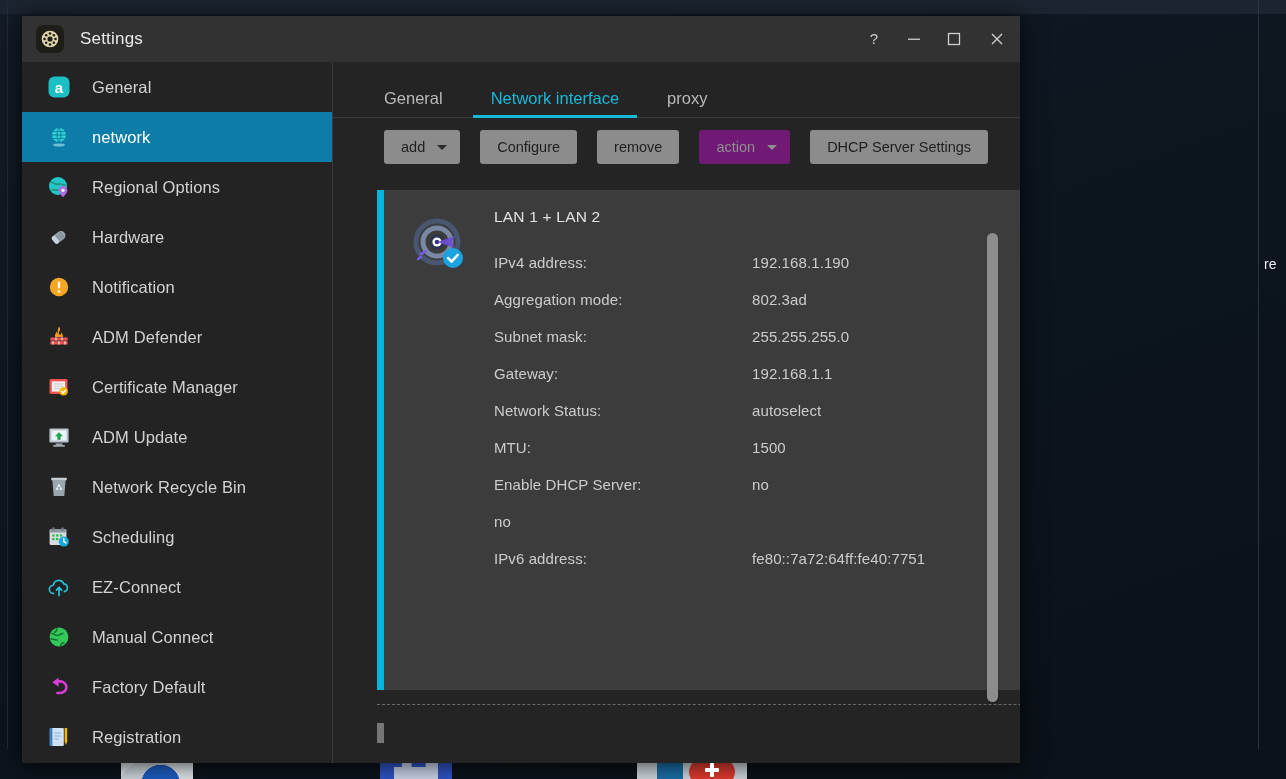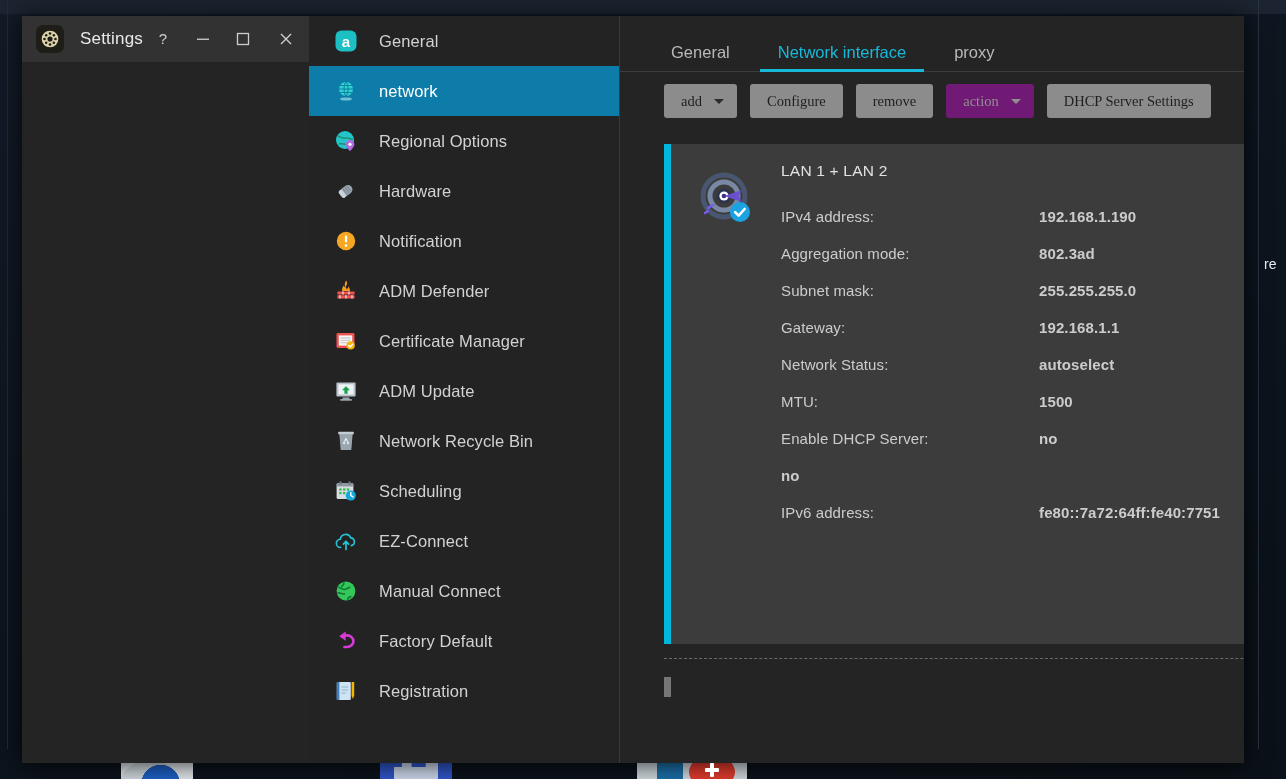--- a/index.html
+++ b/index.html
@@ -115,26 +115,26 @@
     left: 0; top: 0;
     width: 1286px; height: 14px;
     background: #1b2430;
   }
 
   
   #settings-window {
     position: absolute;
     left: 22px;
     top: 16px;
-    width: 1222px;
+    width: 998px;
     height: 747px;
     background: #242424;
     box-shadow: 0 2px 22px rgba(0,0,0,.75);
     display: flex;
-    flex-direction: row;
+    flex-direction: column;
     overflow: hidden;
   }
 
   
   #titlebar {
     height: 46px;
     background: #323232;
     display: flex;
     align-items: center;
     flex: 0 0 46px;
@@ -261,28 +261,29 @@
     align-items: center;
     gap: 13px;
     padding-left: 44px;
   }
   .tb-btn {
     height: 34px;
     background: #8c8c8c;
     color: #1f1f1f;
     border: none;
     border-radius: 3px;
-    font-family: Liberation Serif, serif;
+    font-family: Liberation Sans, sans-serif;
     font-size: 14.5px;
     padding: 0 17px;
     display: flex;
     align-items: center;
     gap: 12px;
     cursor: default;
     white-space: nowrap;
+    margin-left: 7px;
   }
   .tb-btn.has-caret { padding-right: 13px; }
   .tb-btn.disabled {
     background: #701a75;
     color: #8f8f8f;
   }
   .caret {
     width: 0; height: 0;
     border-left: 5px solid transparent;
     border-right: 5px solid transparent;
@@ -336,21 +337,20 @@
     width: 258px;
     flex: 0 0 258px;
     color: #cccccc;
     font-size: 15px;
     letter-spacing: .1px;
   }
   .f-value {
     color: #cccccc;
     font-size: 15px;
     letter-spacing: .1px;
-    font-weight: bold;
   }
   #collapse-btn {
     position: absolute;
     right: 30px;
     top: 44px;
     width: 30px;
     height: 30px;
     border-radius: 50%;
     background: #b8b8b8;
     display: flex;

